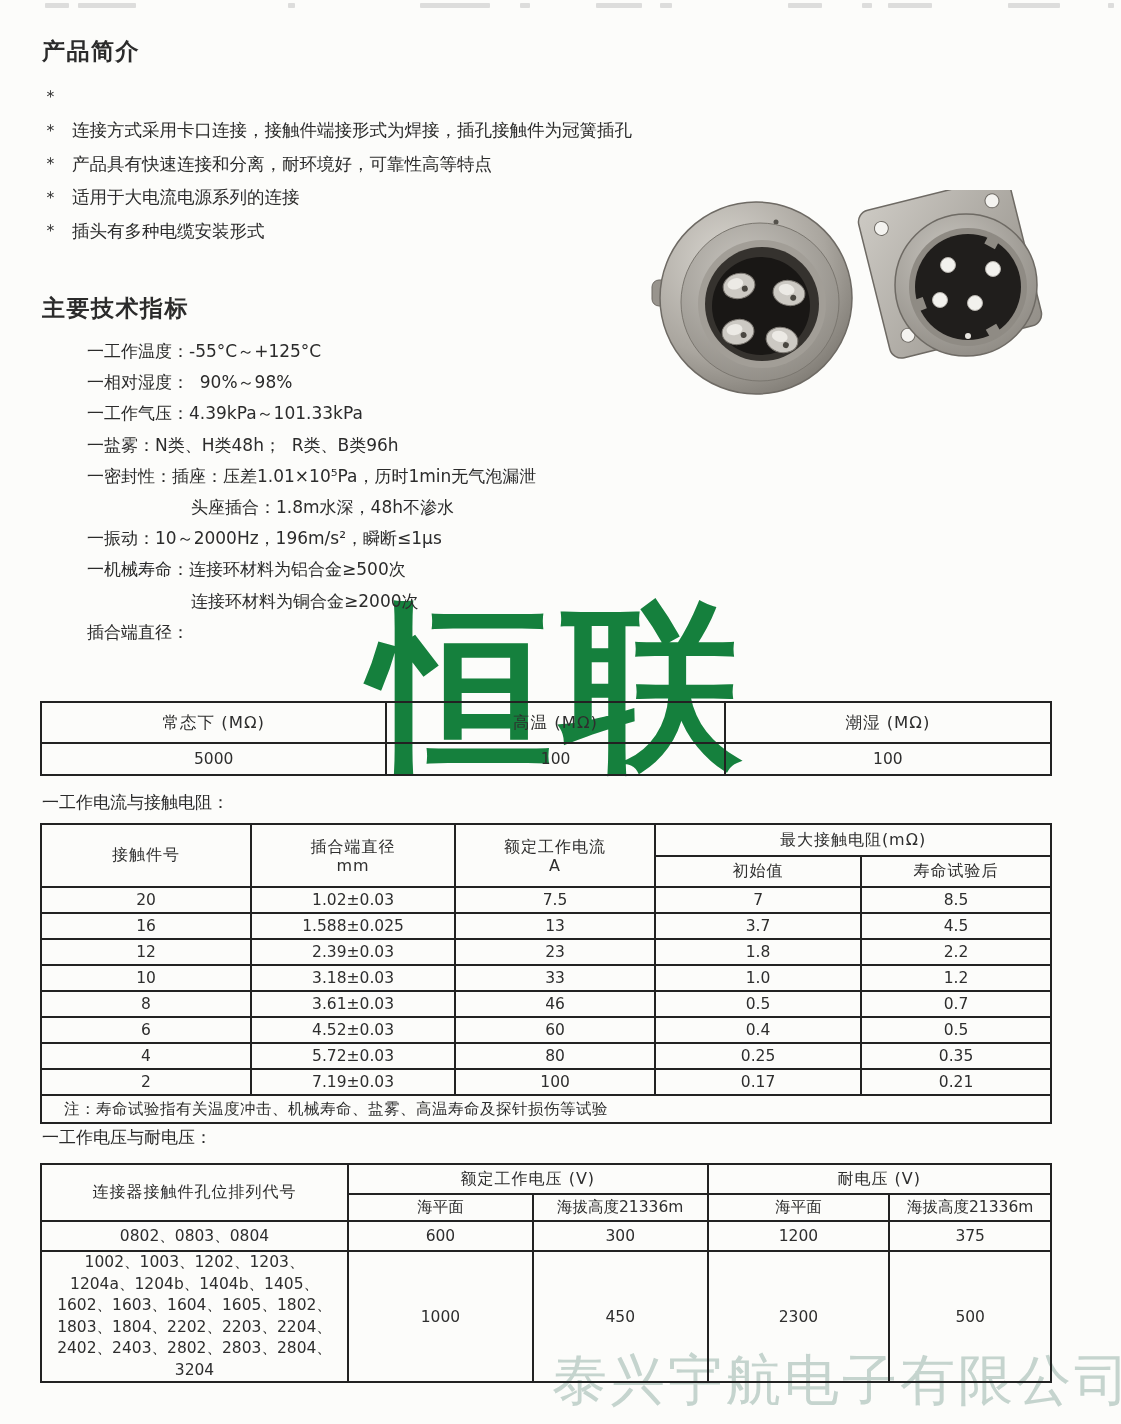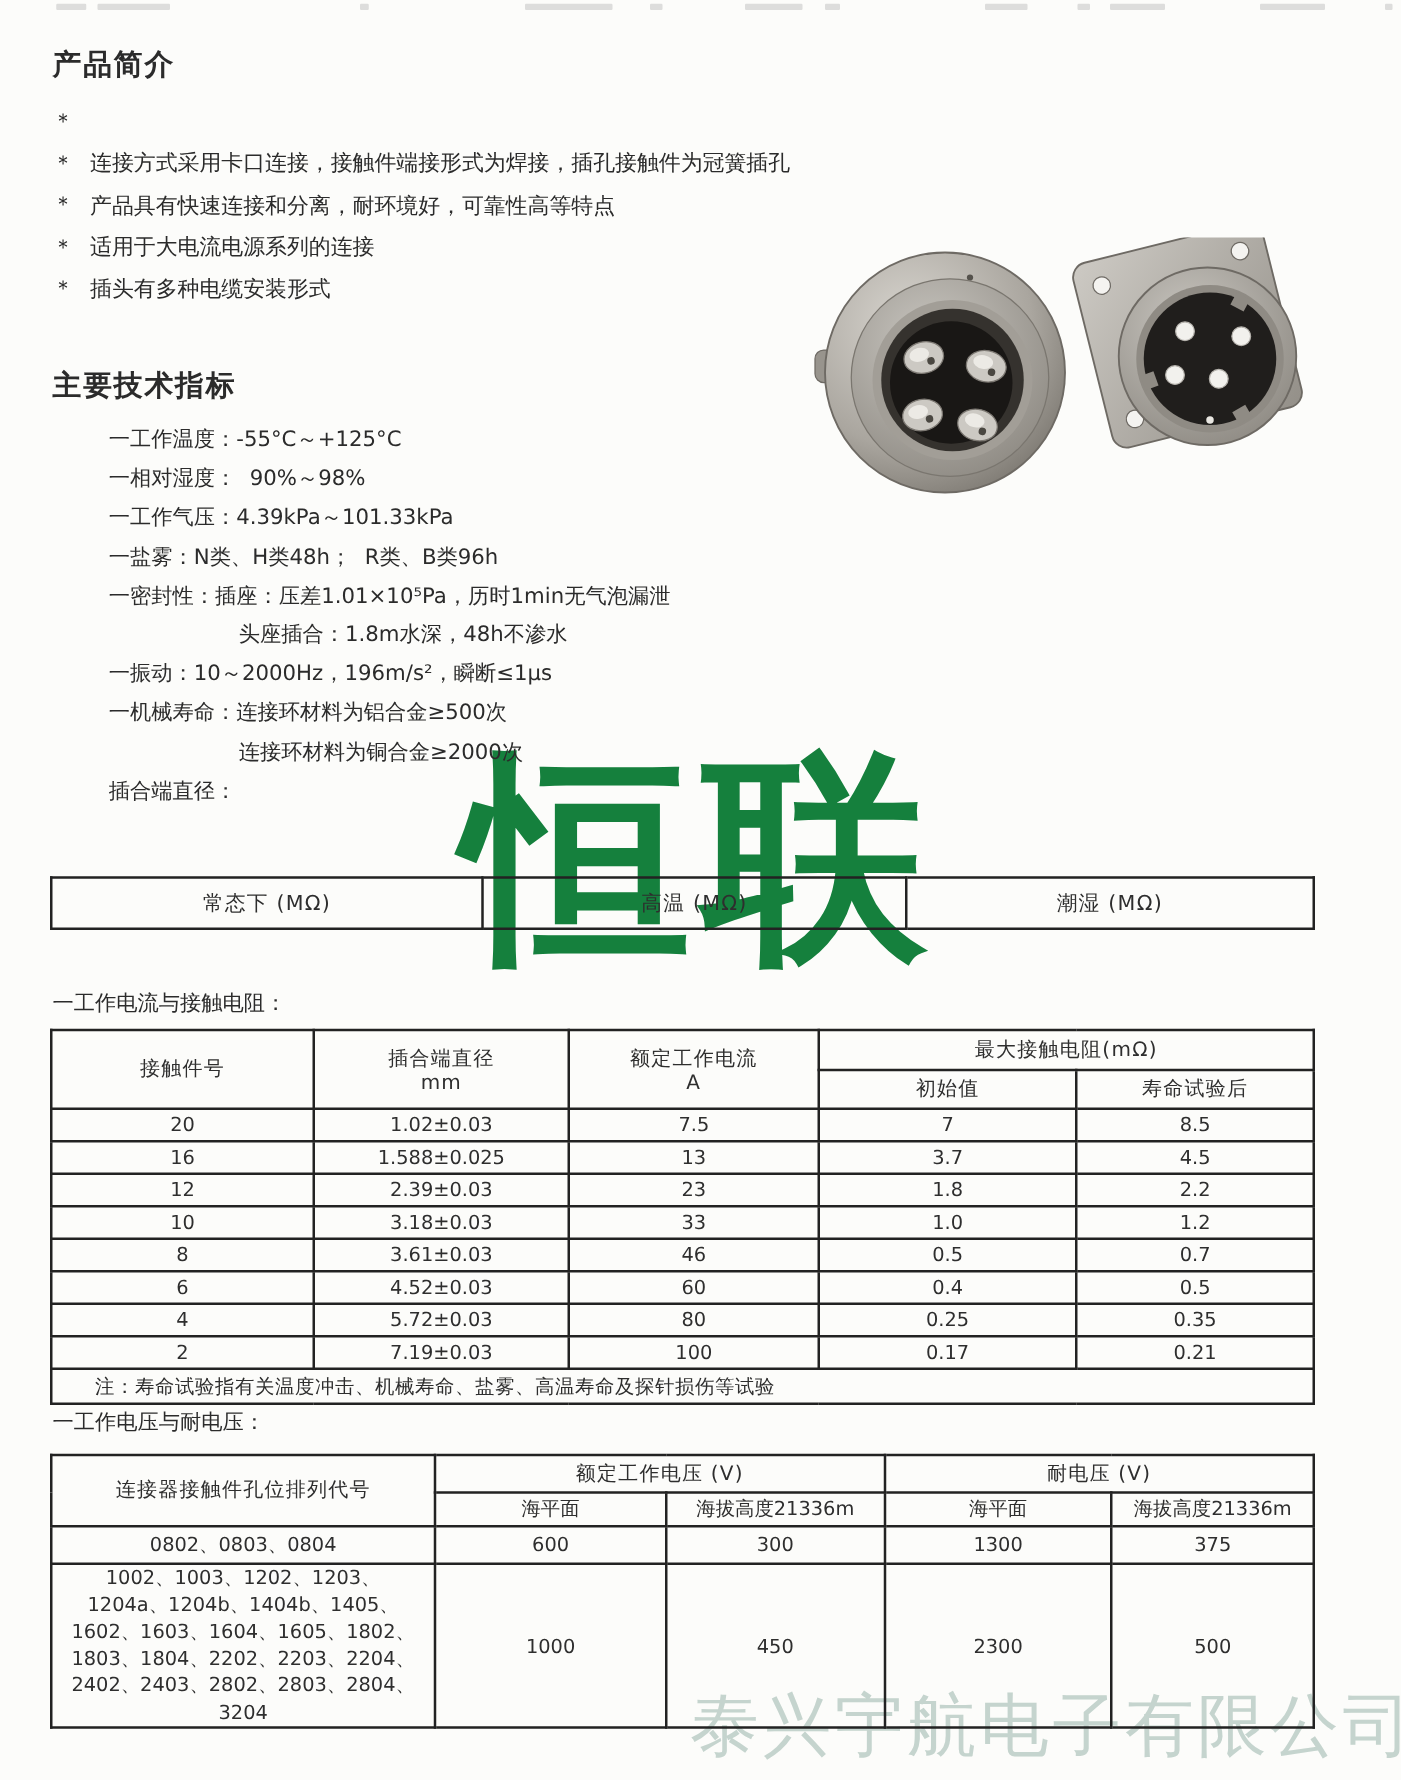--- a/index.html
+++ b/index.html
@@ -26,21 +26,21 @@
   table{border-collapse:collapse;table-layout:fixed;width:1012px;background:transparent;border:2.5px solid #222;}
   th,td{border:2px solid #222;text-align:center;font-weight:400;padding:0;color:#2e2e2e;background:transparent;}
 
   .ins tr.hrow th{height:39px;font-size:16.5px;letter-spacing:1px;}
   .ins tr.vrow td{height:30px;font-size:15.5px;}
 
   .cur tr.h1 th{height:30px;font-size:16px;letter-spacing:1px;}
   .cur tr.h2 th{height:29px;font-size:16px;letter-spacing:1px;}
   .cur td{height:24px;font-size:15.5px;}
   .cur .two{line-height:19px;font-size:16px;}
-  .cur td.note{text-align:left;padding-left:34px;height:26px;font-size:15.5px;letter-spacing:0.5px;}
+  .cur td.note{text-align:left;padding-left:22px;height:26px;font-size:15.5px;letter-spacing:0.5px;}
 
   .vol tr.h1 th{height:28px;font-size:16px;letter-spacing:1px;}
   .vol tr.h2 th{height:25px;font-size:15.5px;}
   .vol td{font-size:15.5px;}
   .vol tr.r0 td{height:28px;}
   .vol tr.r1 td{height:108px;}
   .vol td.codes{padding:0 12px;line-height:21.5px;}
 
   .wm-center{font-size:180px;font-weight:700;color:#15803d;letter-spacing:10px;white-space:pre;}
   .wm-bottom{font-size:55px;color:#c5d4ce;letter-spacing:3px;font-family:"DejaVu Serif",serif;white-space:pre;}
@@ -186,20 +186,25 @@
         <col style="width:34.2%">
         <col style="width:33.5%">
         <col style="width:32.3%">
       </colgroup>
     <tbody>
       <tr class="hrow">
         <th>常态下 (MΩ)</th>
         <th>高温 (MΩ)</th>
         <th>潮湿 (MΩ)</th>
       </tr>
+      <tr class="vrow">
+        <td>5000</td>
+        <td>100</td>
+        <td>100</td>
+      </tr>
     </tbody>
   </table>
 
   <div class="abs fg plain-label" style="left:42px;top:791px;">一工作电流与接触电阻：</div>
 
   <table class="abs fg cur" style="left:40px;top:823px;">
     <colgroup>
         <col style="width:20.8%">
         <col style="width:20.2%">
         <col style="width:19.8%">
@@ -304,21 +309,21 @@
       <tr class="h2">
         <th>海平面</th>
         <th>海拔高度21336m</th>
         <th>海平面</th>
         <th>海拔高度21336m</th>
       </tr>
       <tr class="r0">
         <td>0802、0803、0804</td>
         <td>600</td>
         <td>300</td>
-        <td>1300</td>
+        <td>1200</td>
         <td>375</td>
       </tr>
       <tr class="r1">
         <td class="codes">1002、1003、1202、1203、1204a、1204b、1404b、1405、1602、1603、1604、1605、1802、1803、1804、2202、2203、2204、2402、2403、2802、2803、2804、3204</td>
         <td>1000</td>
         <td>450</td>
         <td>2300</td>
         <td>500</td>
       </tr>
     </tbody>

